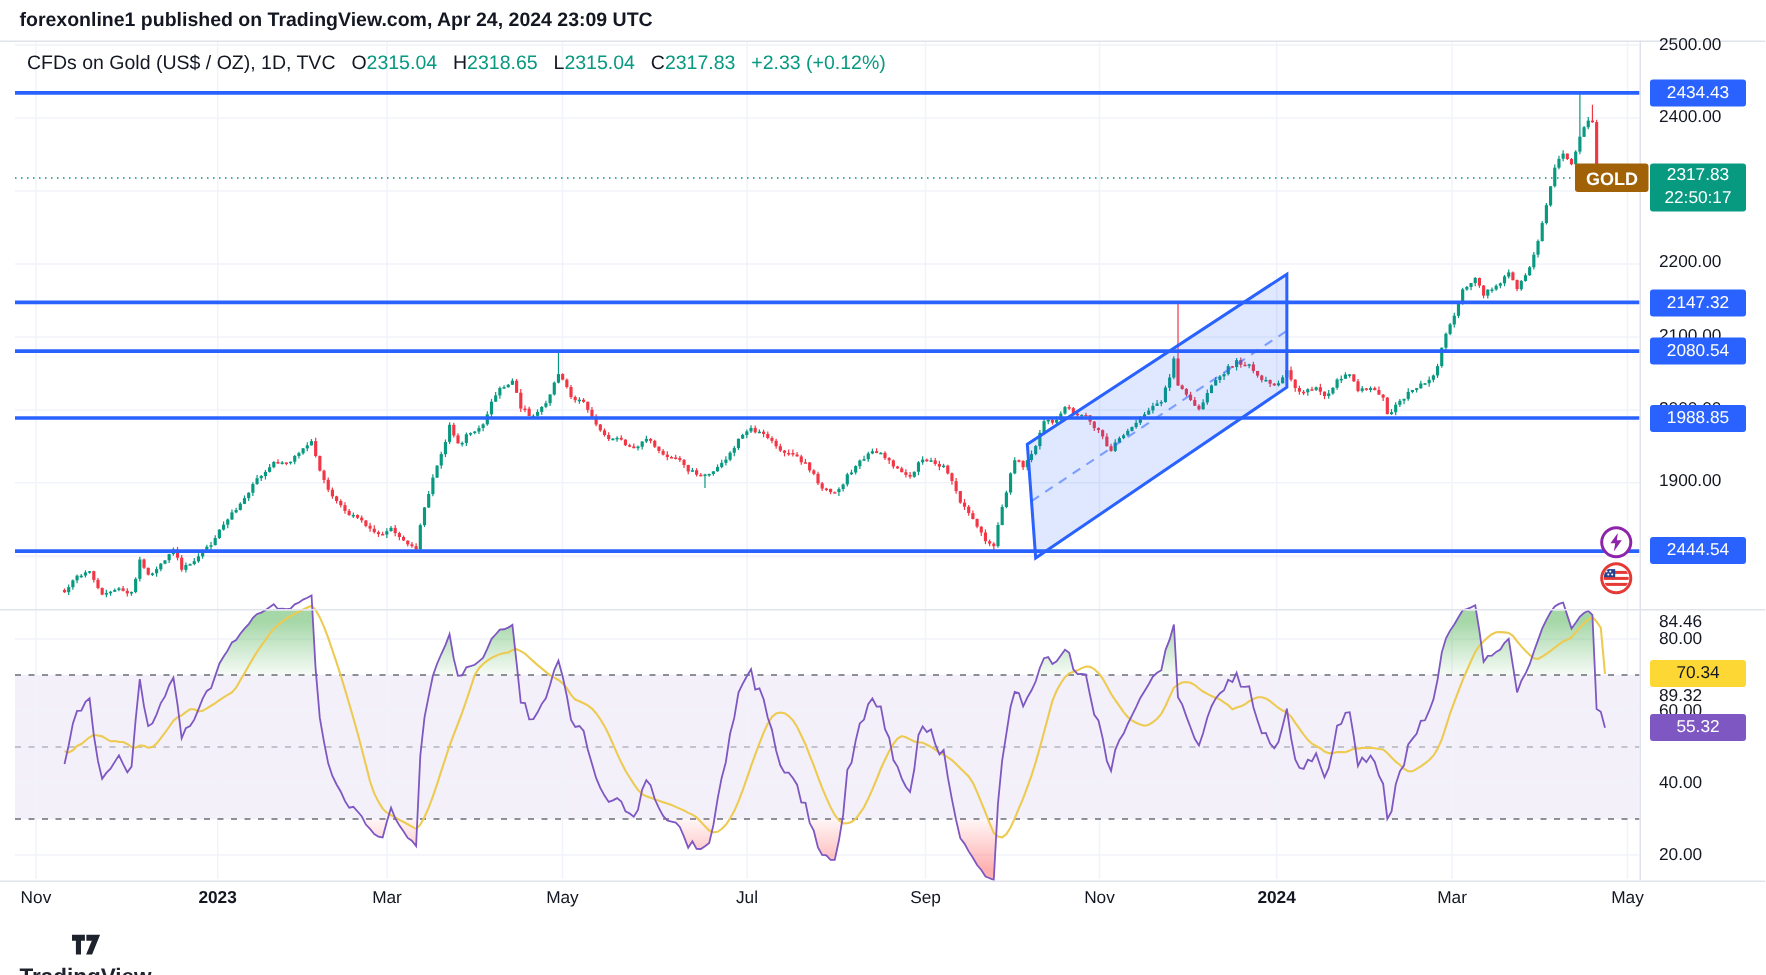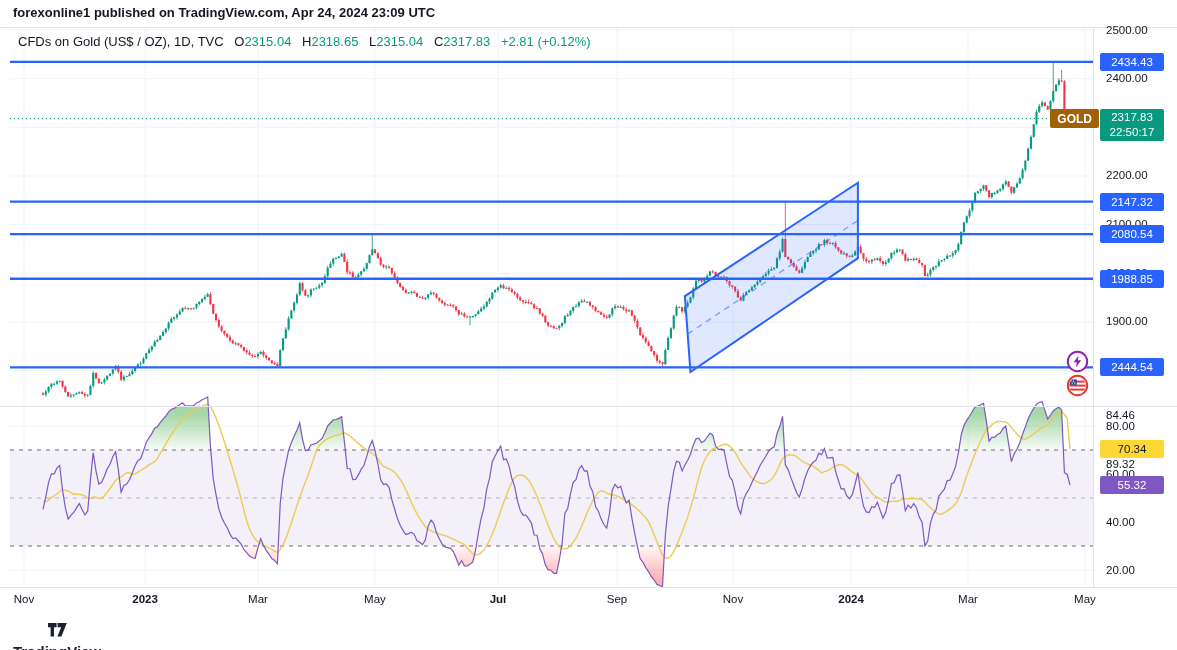--- a/index.html
+++ b/index.html
@@ -846,21 +846,21 @@
   <div class="hsep" style="top:406px"></div>
   <div class="hsep" style="top:587px"></div>
   <div class="vsep" style="left:1093px;top:27px;height:560px"></div>
 
   <div class="legend" style="top:34px">
     <span class="sym">CFDs on Gold (US$ / OZ), 1D, TVC</span>
     <span class="pair"><span class="k">O</span><span class="v">2315.04</span></span>
     <span class="pair"><span class="k">H</span><span class="v">2318.65</span></span>
     <span class="pair"><span class="k">L</span><span class="v">2315.04</span></span>
     <span class="pair"><span class="k">C</span><span class="v">2317.83</span></span>
-    <span class="v">+2.81 (+0.12%)</span>
+    <span class="v">+2.33 (+0.12%)</span>
   </div>
 
 
   <div id="price-axis">
       <div class="tick" style="top: 23.5px;">2500.00</div>
       <div class="tick" style="top: 72.1547px;">2400.00</div>
       <div class="tick" style="top: 169.464px;">2200.00</div>
       <div class="tick" style="top: 218.119px;">2100.00</div>
       <div class="tick" style="top: 266.773px;">2000.00</div>
       <div class="tick" style="top: 315.428px;">1900.00</div>
@@ -881,21 +881,21 @@
       <div class="gold-badge" style="top: 109.134px;">
         <div>2317.83</div>
         <div>22:50:17</div>
       </div>
     </div>
   <div id="time-axis">
       <div class="tlabel" style="left: 23.9707px;">Nov</div>
       <div class="tlabel bold" style="left: 145.05px;">2023</div>
       <div class="tlabel" style="left: 258.007px;">Mar</div>
       <div class="tlabel" style="left: 374.971px;">May</div>
-      <div class="tlabel" style="left: 498px; font-weight: bold;">Jul</div>
+      <div class="tlabel" style="left: 498px;">Jul</div>
       <div class="tlabel" style="left: 617.021px;">Sep</div>
       <div class="tlabel" style="left: 733.011px;">Nov</div>
       <div class="tlabel bold" style="left: 851.058px;">2024</div>
       <div class="tlabel" style="left: 968.022px;">Mar</div>
       <div class="tlabel" style="left: 1084.99px;">May</div>
     </div>
 
   <div class="marker" style="left:1066px;top:350px">
     <svg width="23" height="23" viewBox="0 0 23 23">
       <circle cx="11.5" cy="11.5" r="9.7" fill="#fff" stroke="#8E24AA" stroke-width="2"></circle>

